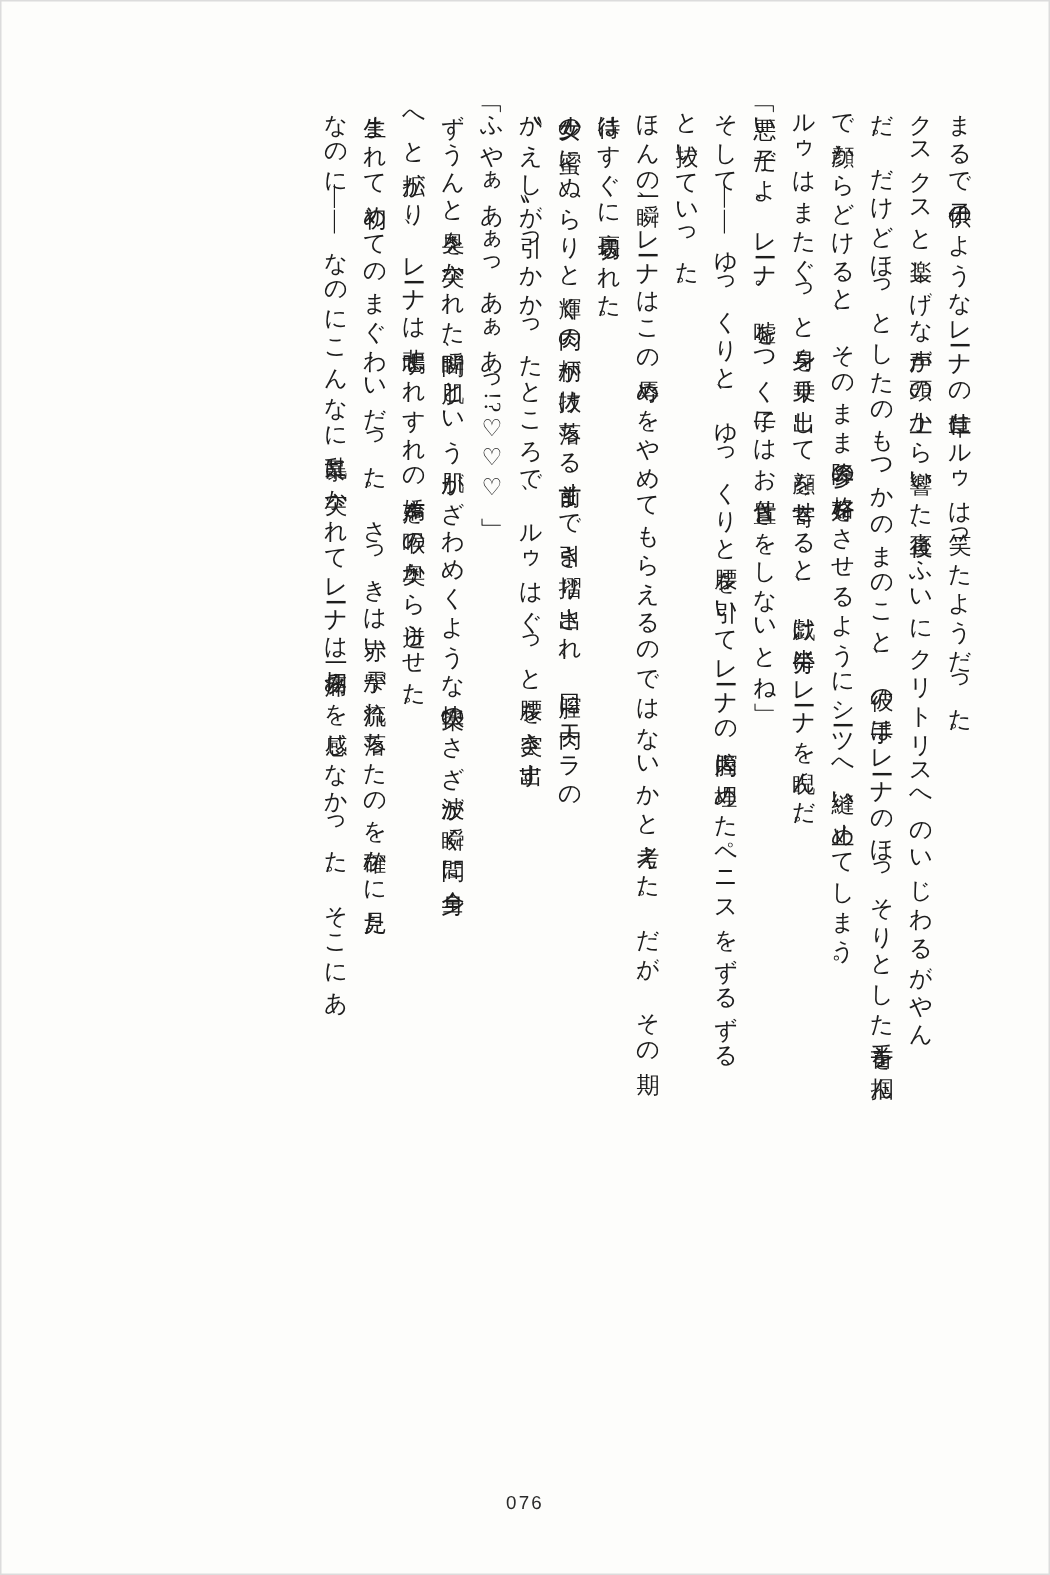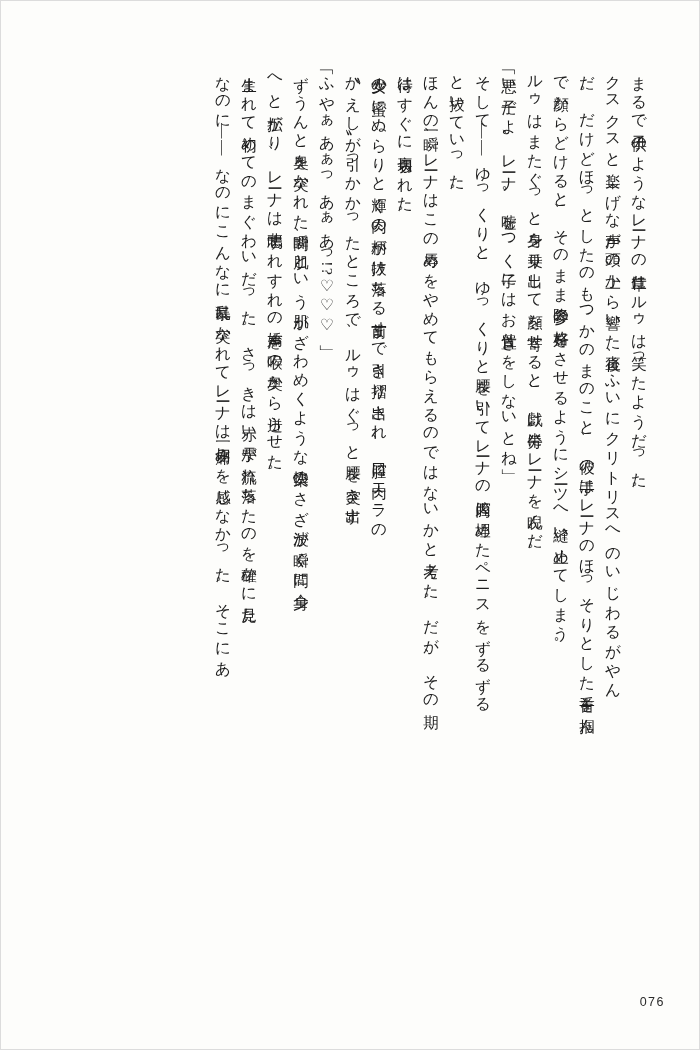--- a/index.html
+++ b/index.html
@@ -58,21 +58,21 @@
     color: #1d1d1d;
     white-space: pre-wrap;
     word-break: normal;
     overflow: hidden;
   }
   .page-number {
     position: absolute;
     bottom: 14px;
     left: 0;
     right: 0;
-    text-align: right;
+    text-align: center;
     font-size: 12.5px;
     letter-spacing: 1.5px;
     color: #2b2b2b;
     font-family: "Liberation Sans", sans-serif;
   }
 </style>
 </head>
 <body>
 
 <div class="page">

